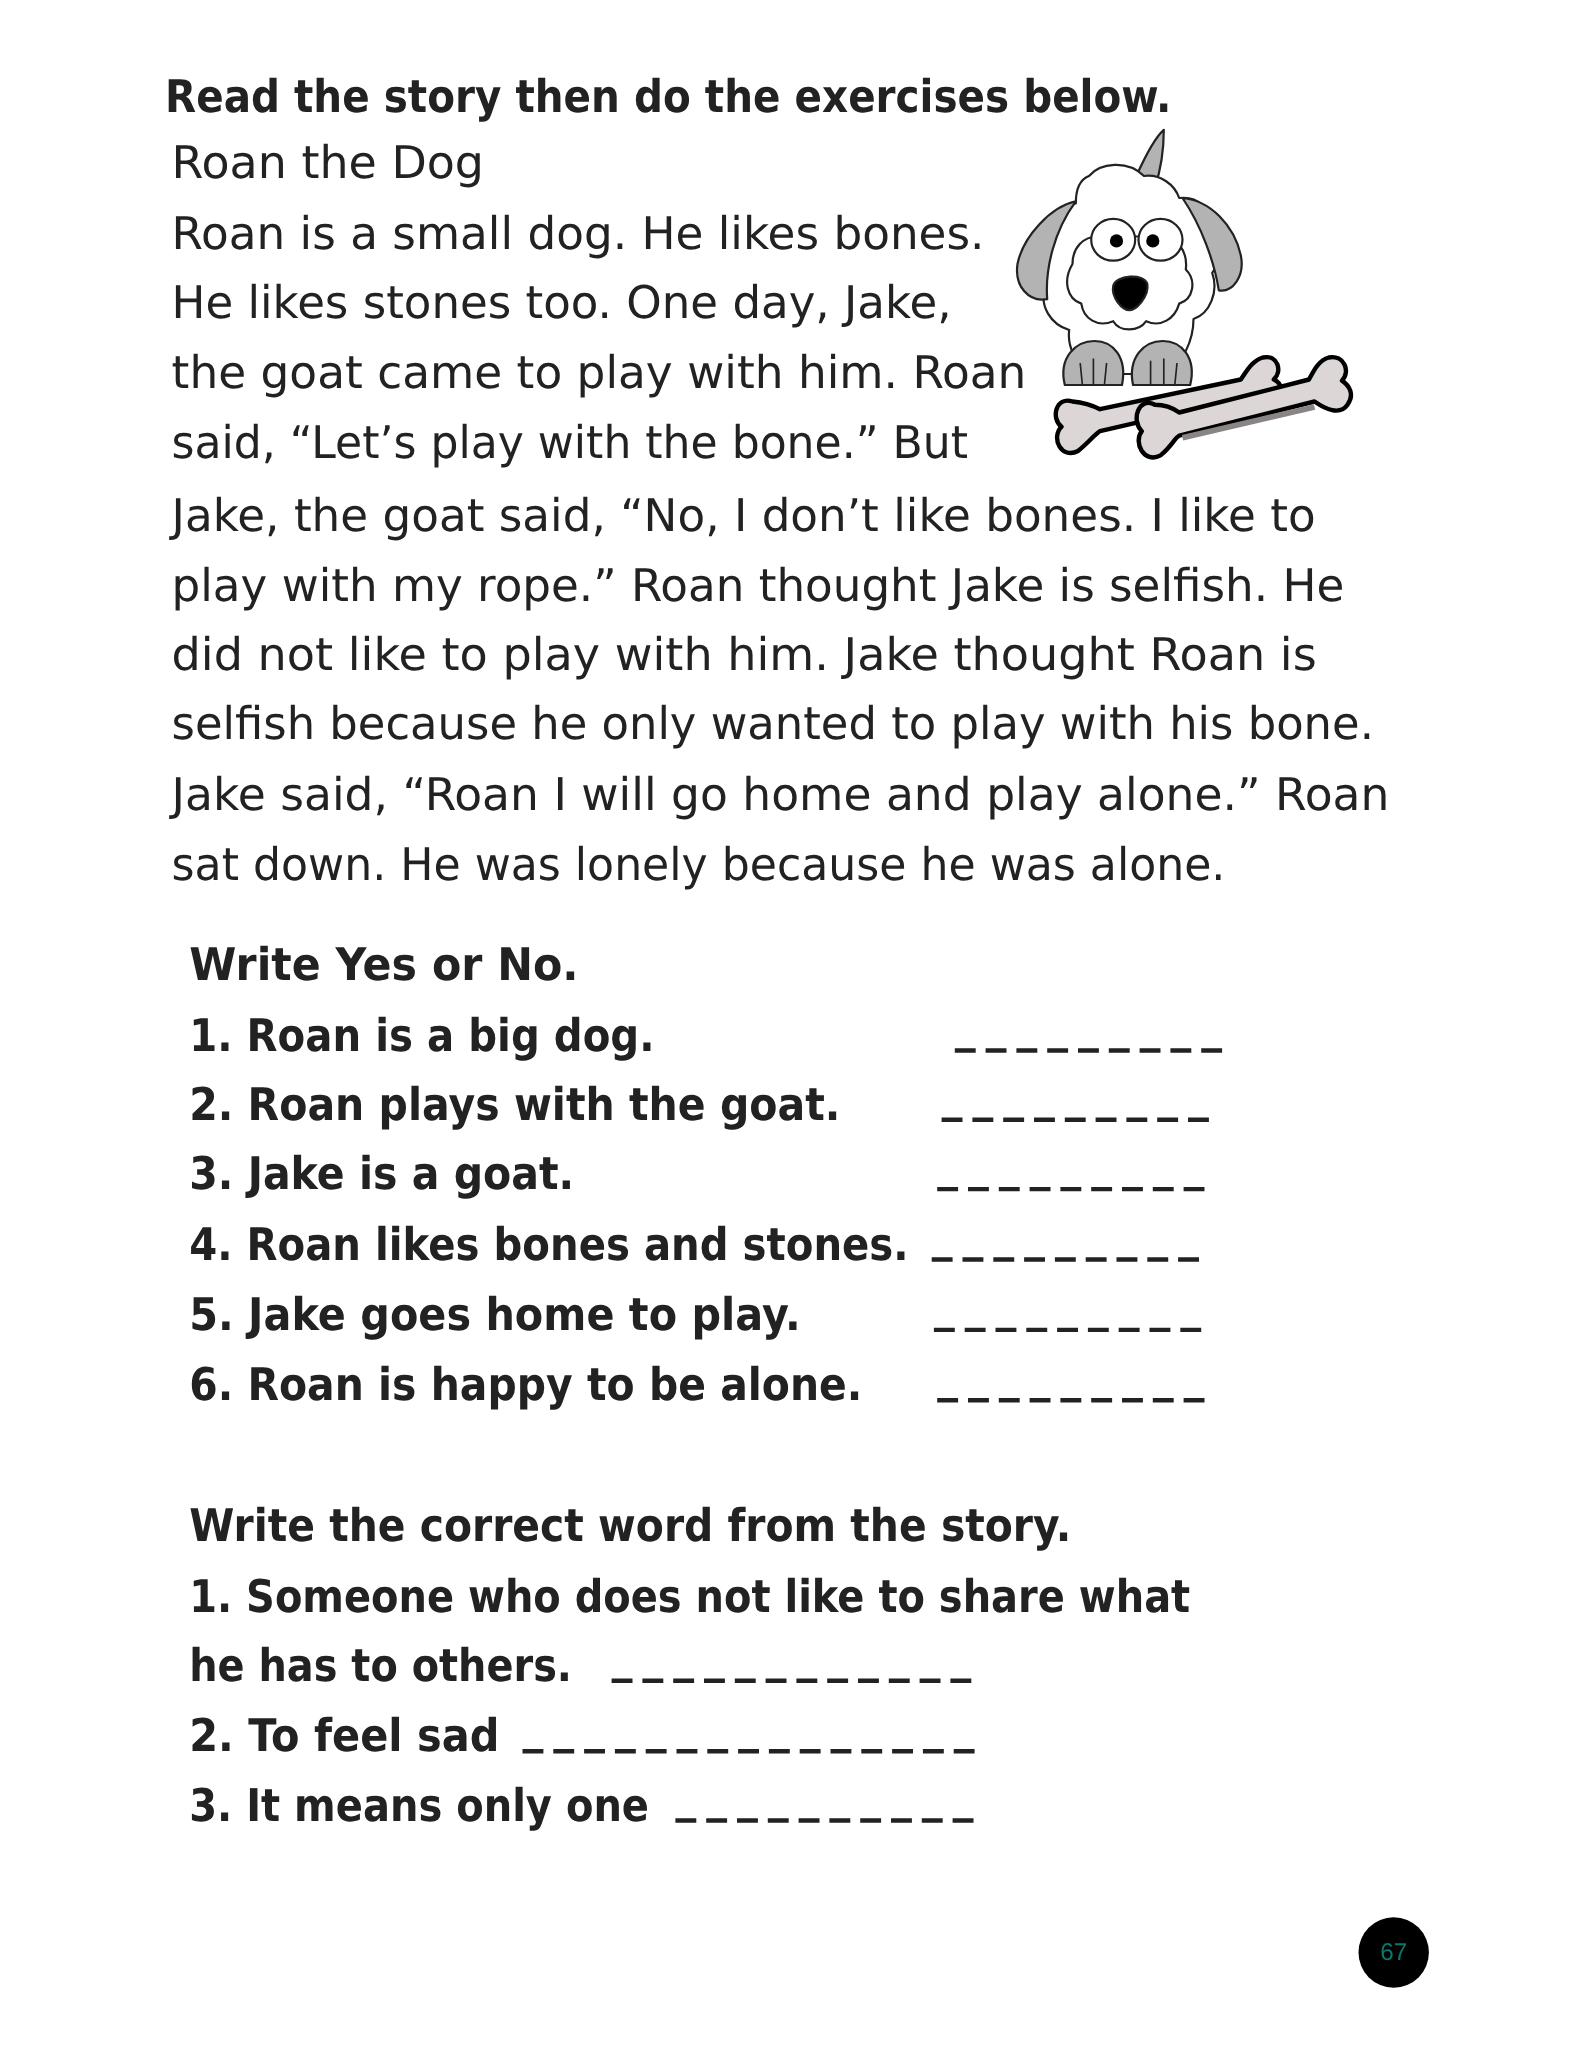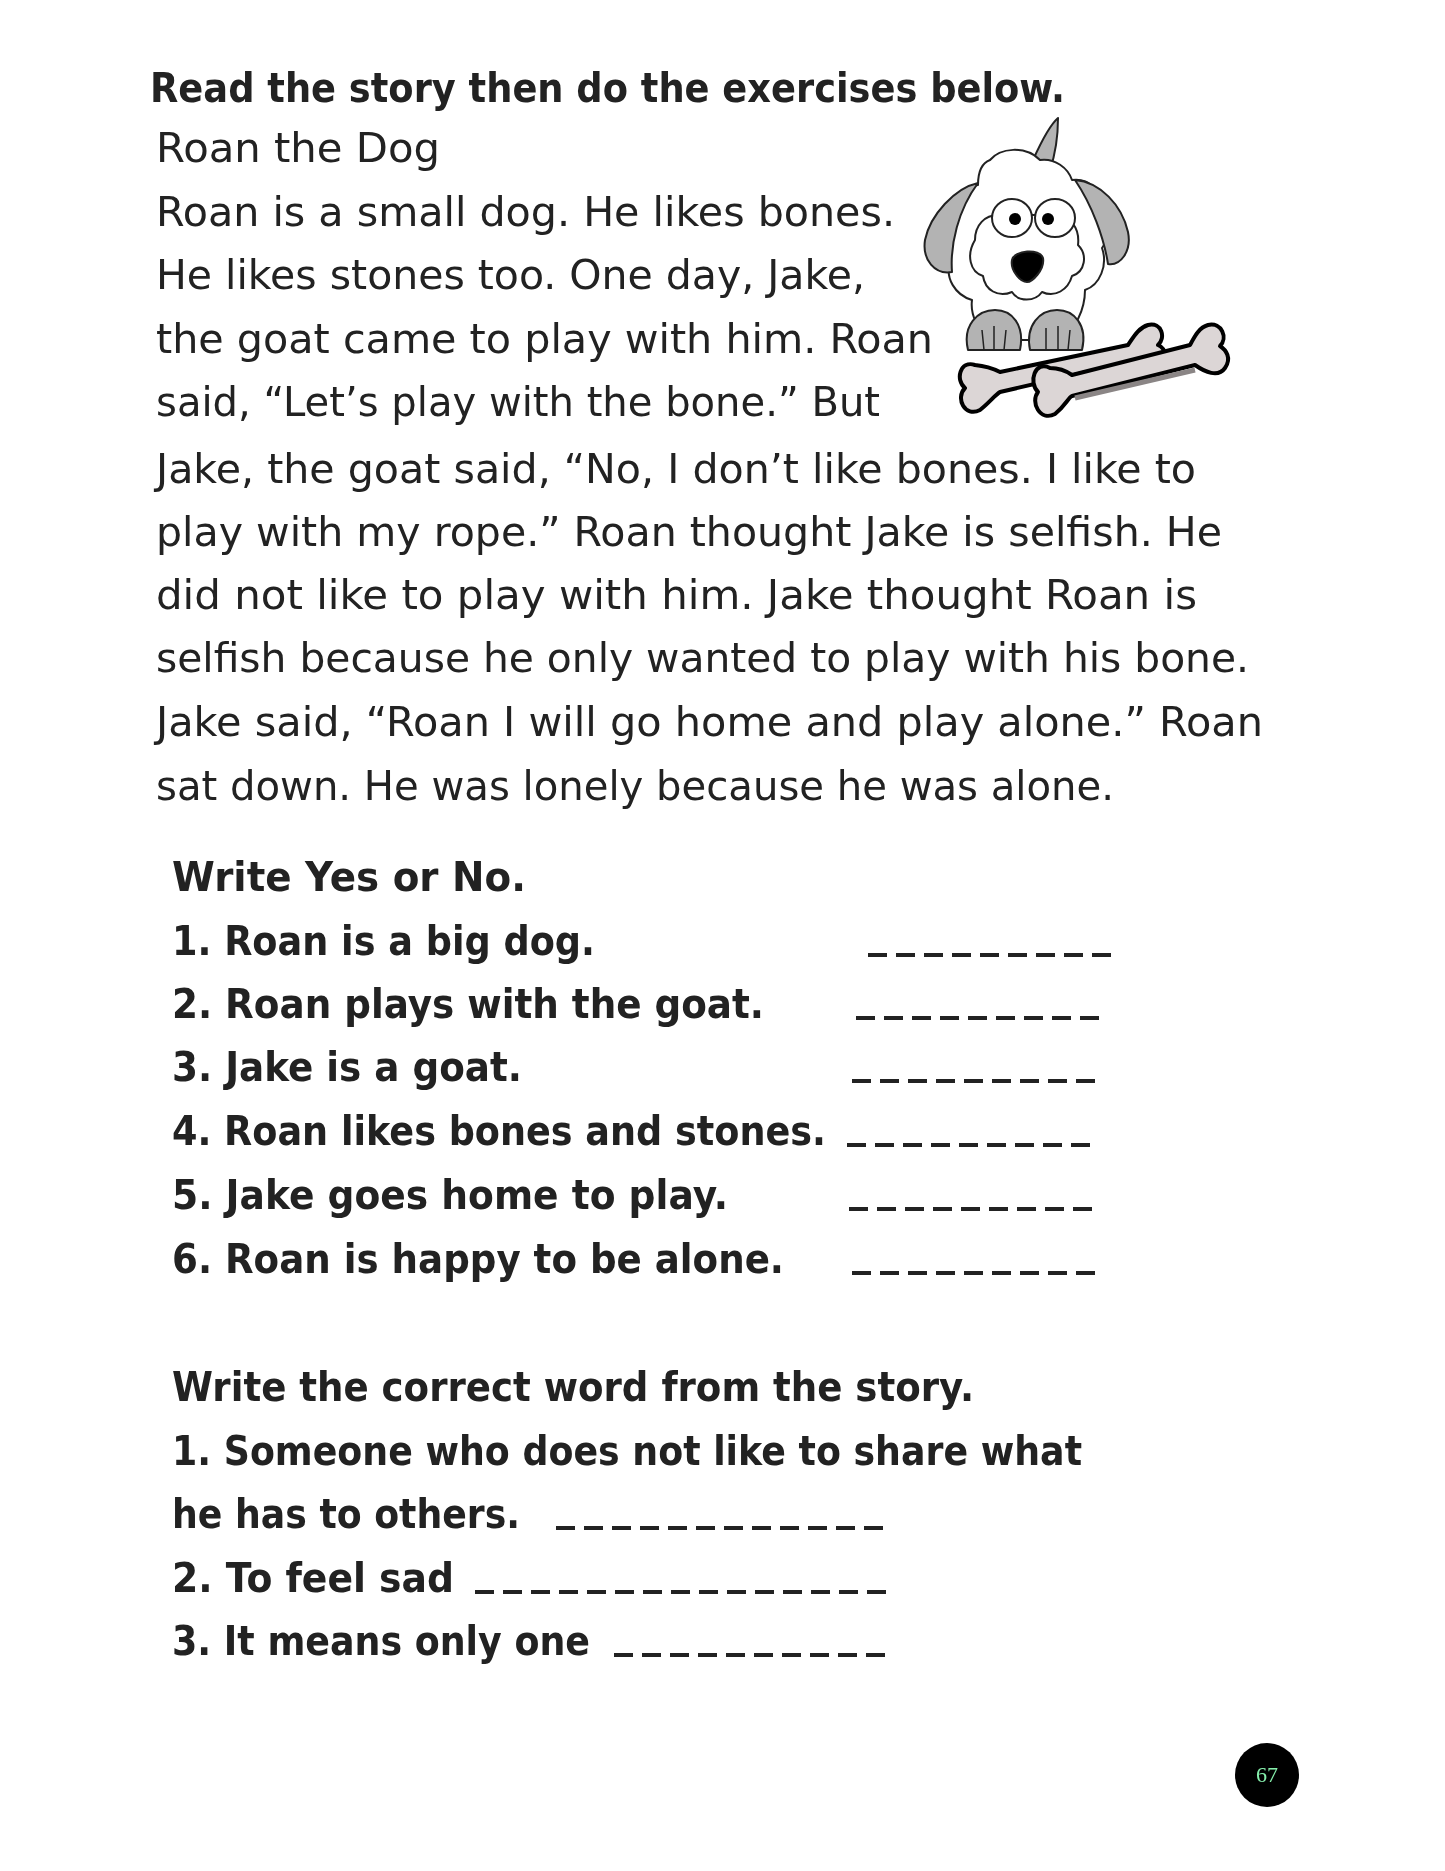--- a/index.html
+++ b/index.html
@@ -5,22 +5,22 @@
   html, body { margin: 0; padding: 0; background: #ffffff; }
   body { width: 1445px; height: 1871px; position: relative; overflow: hidden; }
   #page { position: absolute; left: 0; top: 0; width: 1445px; height: 1871px; background: #fff; }
   svg.layer { position: absolute; left: 0; top: 0; }
   .t { font-family: "DejaVu Sans", sans-serif; fill: #222222; }
   .bold { font-weight: bold; }
   .reg { font-weight: normal; }
   .dash { stroke: #222222; stroke-width: 4; stroke-dasharray: 19 9; }
   #page-num {
     position: absolute; left: 1235px; top: 1743px; width: 64px; height: 64px;
-    border-radius: 50%; background: #000; color: #86efac;
-    font-family: Liberation Serif, serif; font-size: 22px;
+    border-radius: 50%; background: #000; color: #0f766e;
+    font-family: Liberation Sans, sans-serif; font-size: 22px;
     display: flex; align-items: center; justify-content: center;
   }
 </style>
 </head>
 <body>
 
 <div id="page">
 
   <svg class="layer" width="1445" height="1871" viewBox="0 0 1445 1871">
 

